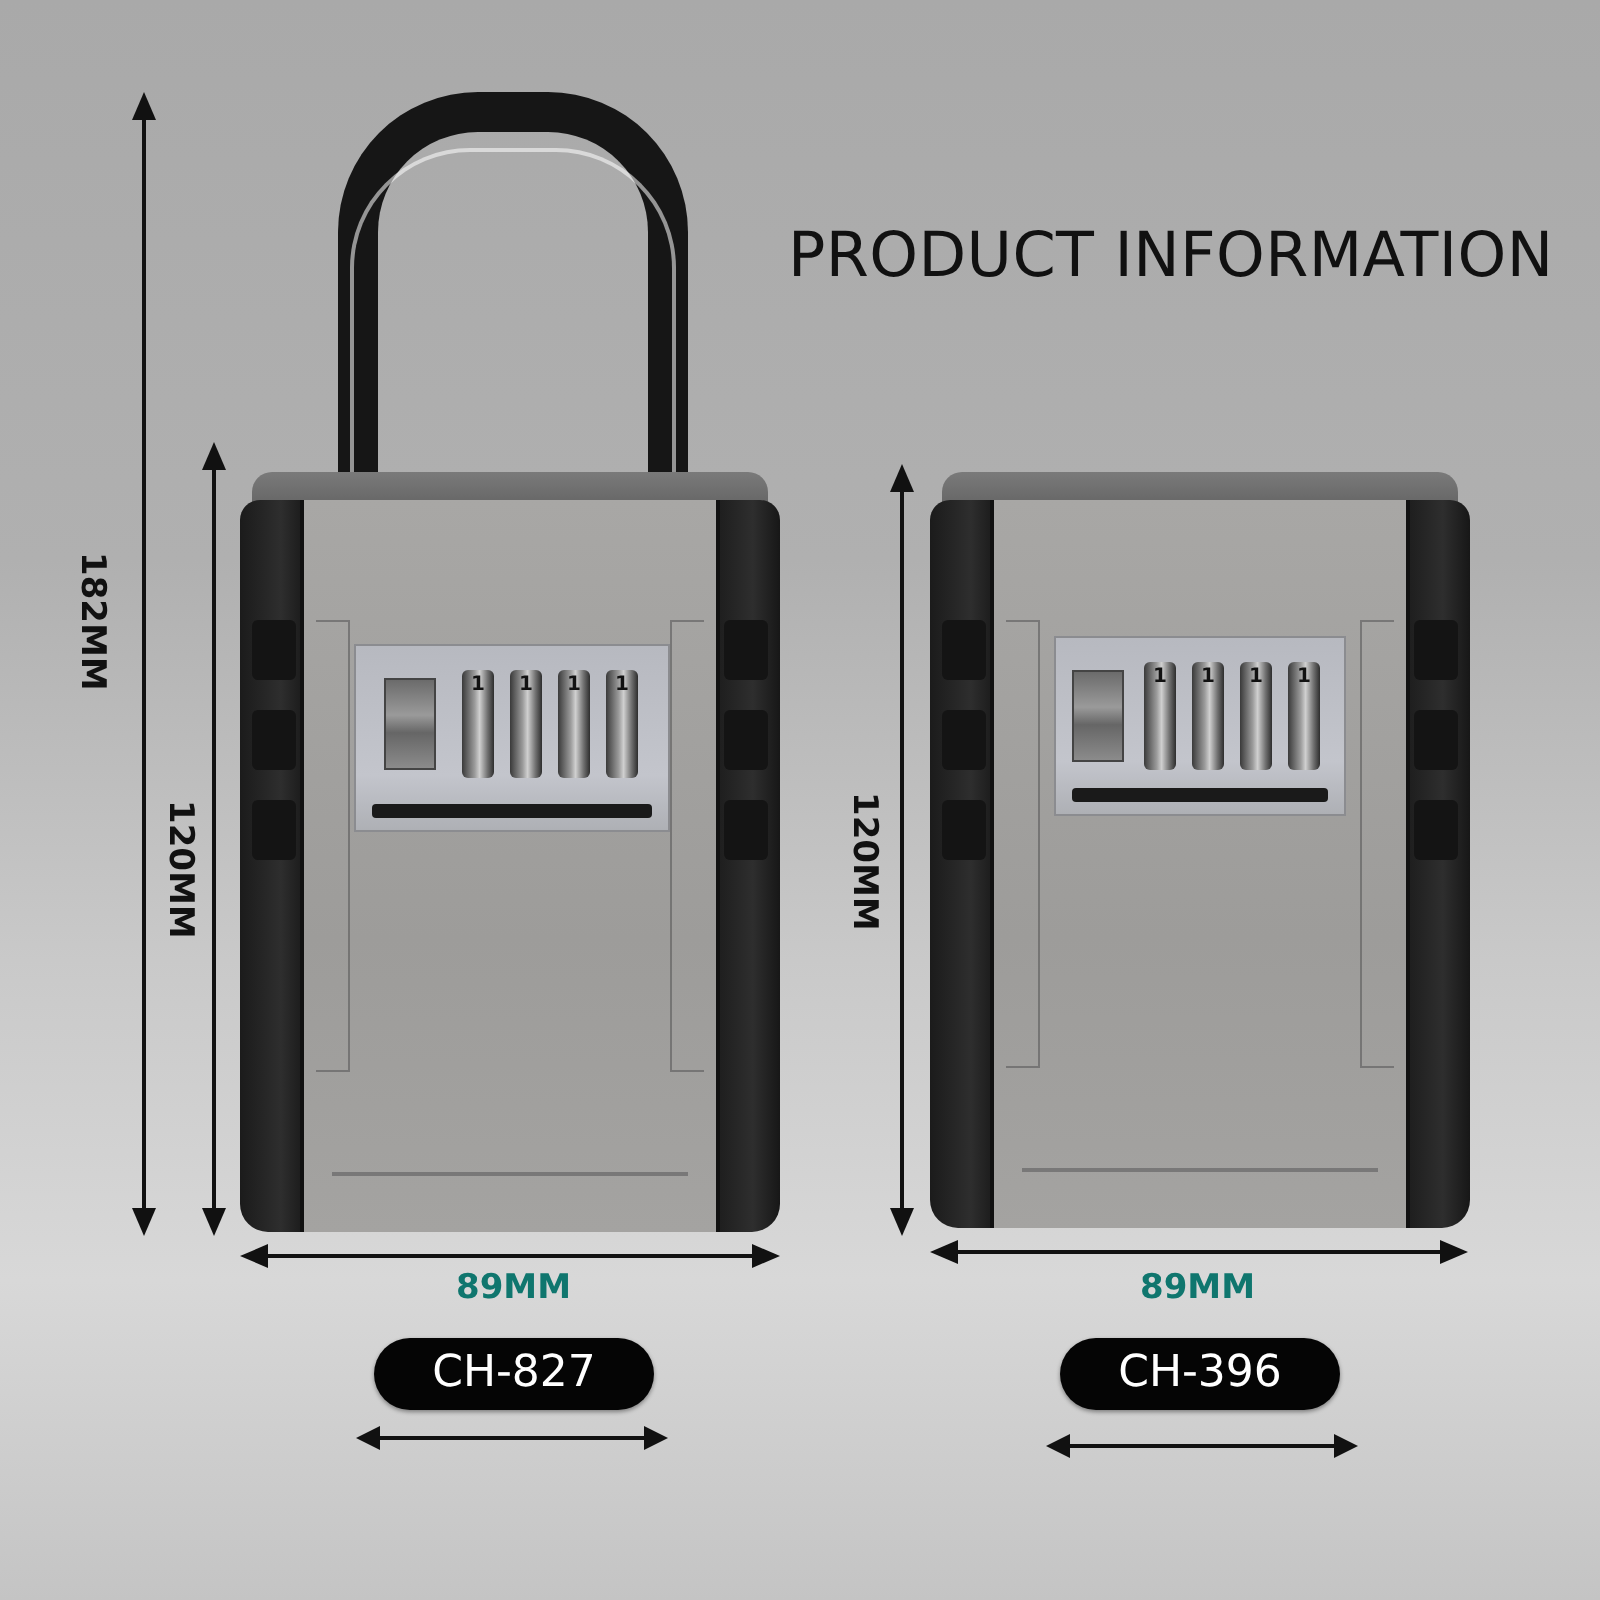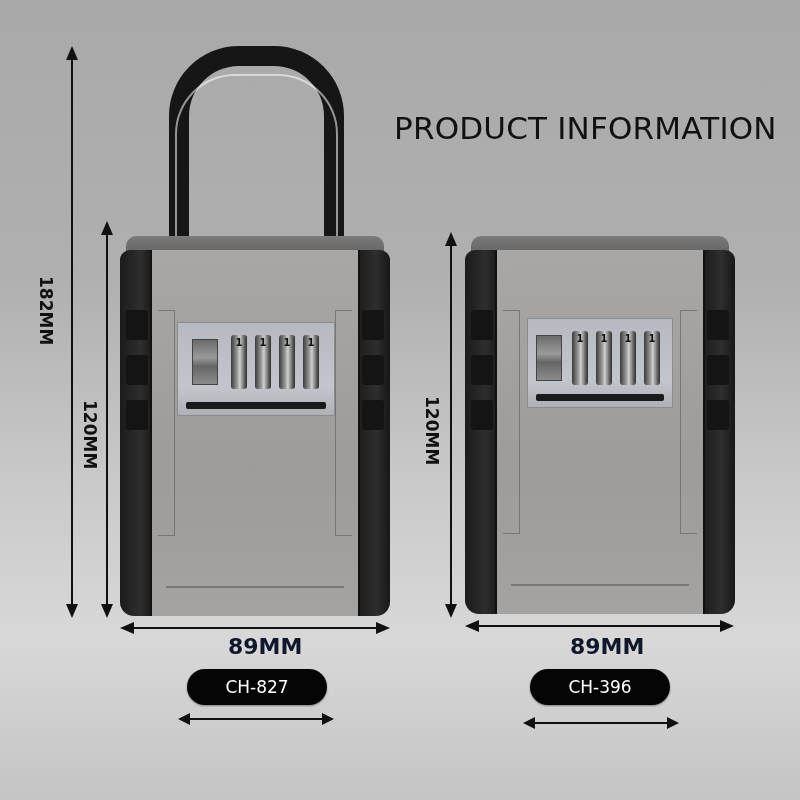--- a/index.html
+++ b/index.html
@@ -16,24 +16,24 @@
     .hline { position:absolute; height:1.5px; background:#111; }
     .arrow-up, .arrow-down, .arrow-left, .arrow-right { position:absolute; width:0; height:0; }
     .arrow-up { border-left:6px solid transparent; border-right:6px solid transparent; border-bottom:14px solid #111; }
     .arrow-down { border-left:6px solid transparent; border-right:6px solid transparent; border-top:14px solid #111; }
     .arrow-left { border-top:6px solid transparent; border-bottom:6px solid transparent; border-right:14px solid #111; }
     .arrow-right { border-top:6px solid transparent; border-bottom:6px solid transparent; border-left:14px solid #111; }
     .vtext {
       position:absolute; font-size:17px; font-weight:bold; color:#111;
       transform:rotate(90deg); transform-origin:left top; white-space:nowrap;
     }
-    .dimtext { position:absolute; font-size:22px; font-weight:bold; color:#0f172a; }
+    .dimtext { position:absolute; font-size:17px; font-weight:bold; color:#0f766e; }
     .badge {
       position:absolute; background:#050505; color:#fff; border-radius:18px;
-      font-size:17px; text-align:center; line-height:36px; height:36px;
+      font-size:22px; text-align:center; line-height:36px; height:36px;
       box-shadow:0 1px 2px rgba(0,0,0,0.4);
     }
     
     .shackle {
       position:absolute; border:20px solid #161616; border-bottom:none;
       border-radius:70px 70px 0 0; box-sizing:border-box;
     }
     .shackle::after {
       content:""; position:absolute; left:-14px; top:8px; right:-14px; bottom:0;
       border:2px solid rgba(255,255,255,0.55); border-bottom:none; border-radius:60px 60px 0 0;

